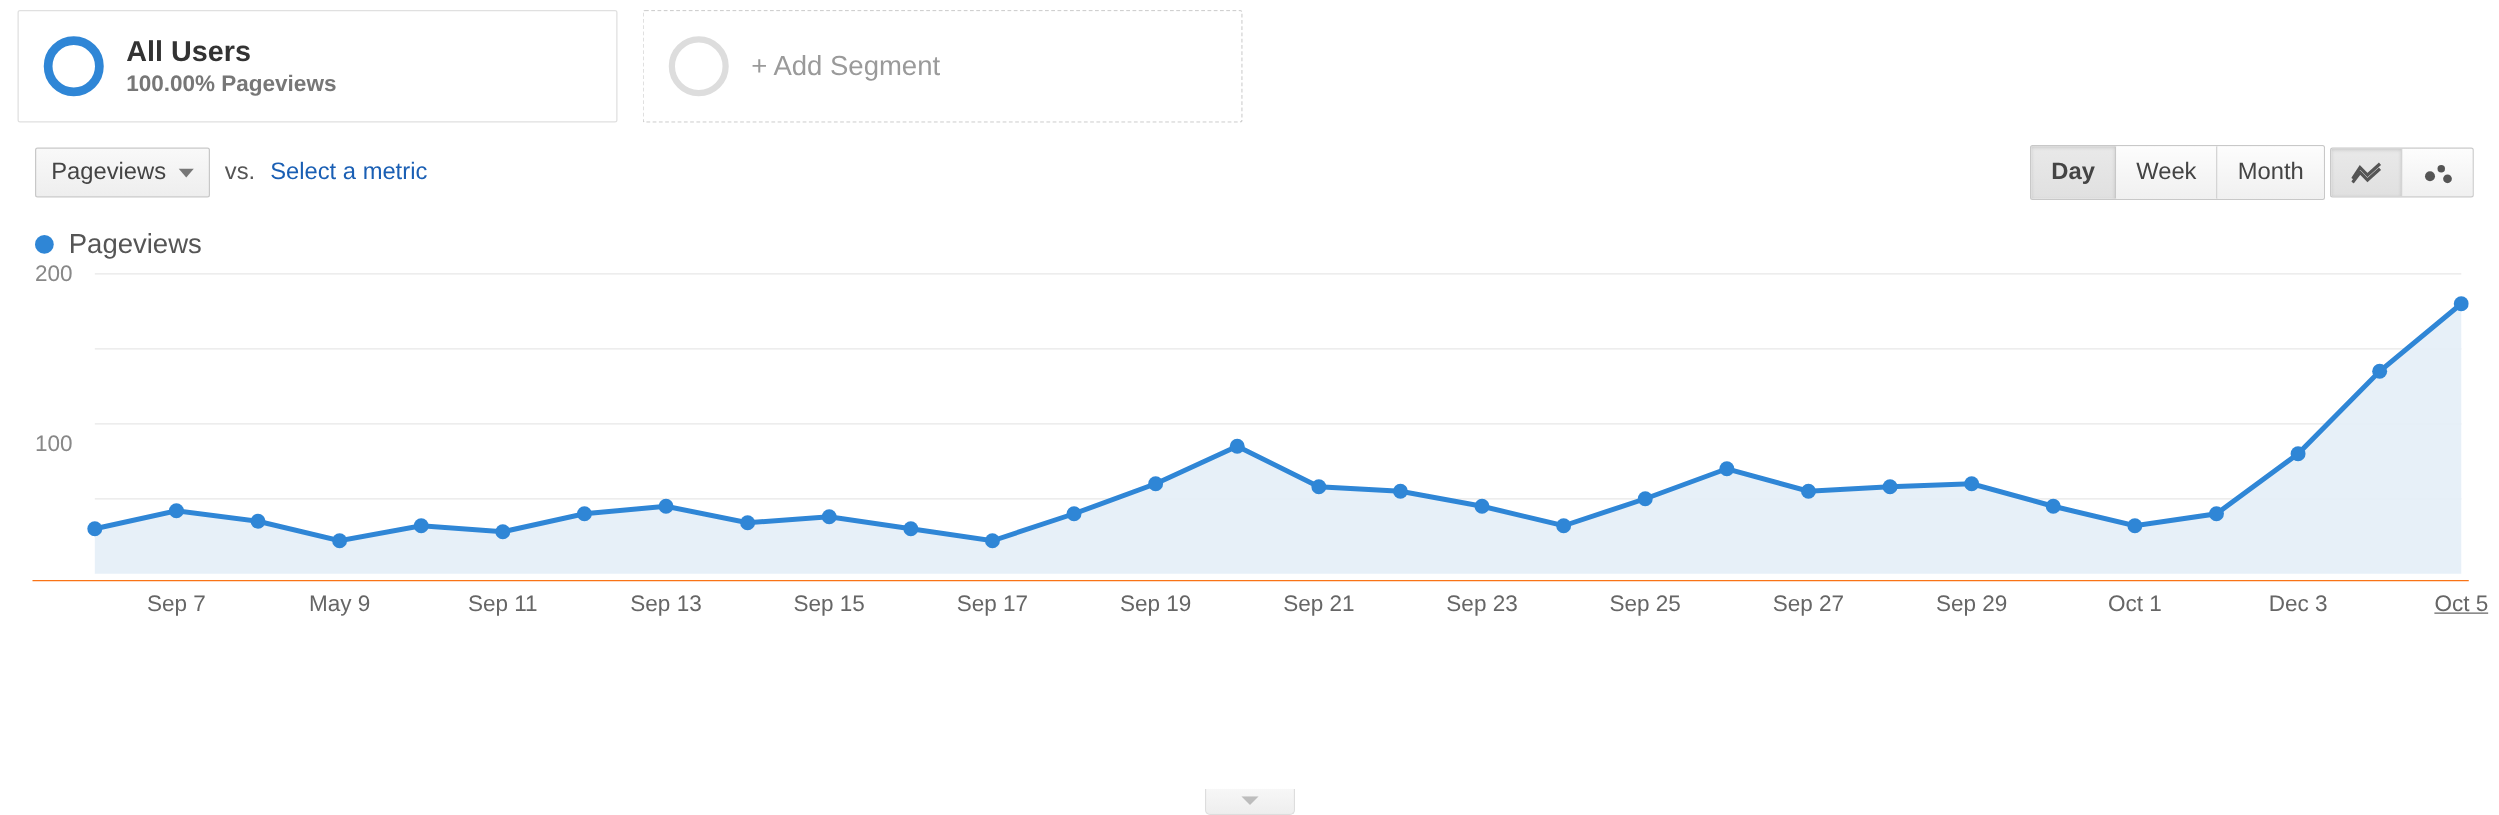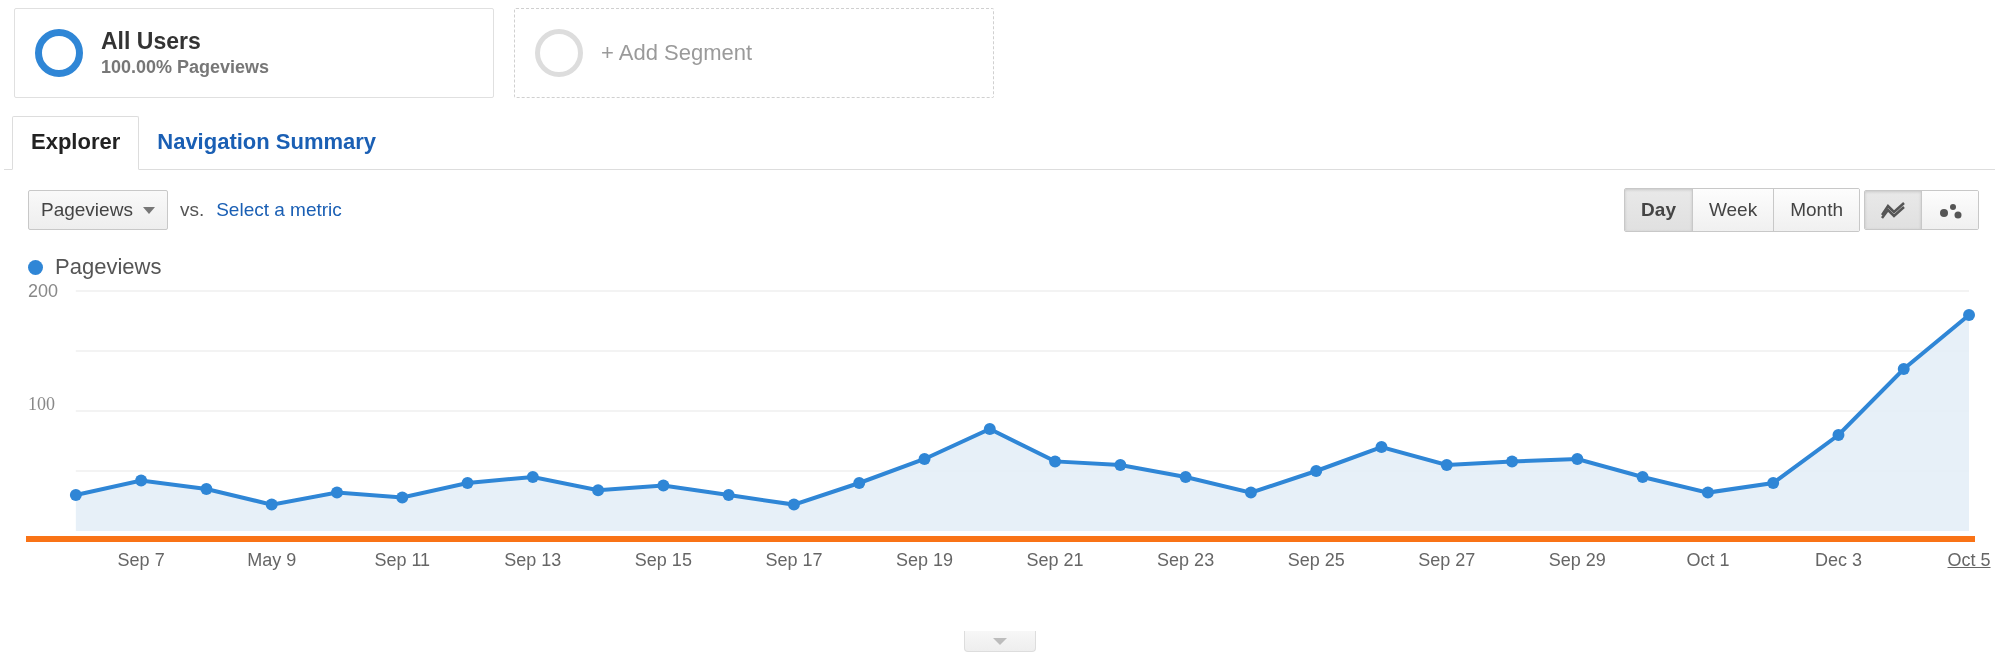--- a/index.html
+++ b/index.html
@@ -52,21 +52,21 @@
   .legend-dot{width:15px;height:15px;border-radius:50%;background:#2f86d6;}
 
   .chart-wrap{position:relative;margin:0 20px 0 22px;}
   .y-ticks{position:absolute;left:2px;top:0;font-size:18px;color:#888;pointer-events:none;}
   .y-tick{position:absolute;}
   .plot{width:100%;height:250px;display:block;}
   .grid-line{stroke:#e7e7e7;stroke-width:1;}
   .area{fill:#e4eef7;opacity:.9;}
   .series{fill:none;stroke:#2f86d6;stroke-width:4;}
   .pt{fill:#2f86d6;}
-  .x-labels{position:relative;height:30px;border-top:6px solid #f97316;margin-top:0;}
+  .x-labels{position:relative;height:30px;border-top:1px solid #f97316;margin-top:0;}
   .x-label{position:absolute;top:8px;font-size:18px;color:#666;white-space:nowrap;transform:translateX(-50%);}
 
   
   .drag-handle{
     position:absolute;bottom:0;left:50%;transform:translateX(-50%);
     width:70px;height:20px;border:1px solid #ddd;border-top:none;
     background:linear-gradient(#f7f7f7,#eee);border-radius:0 0 4px 4px;
     display:flex;align-items:center;justify-content:center;cursor:ns-resize;
   }
   .drag-handle svg{opacity:.5;}
@@ -85,28 +85,20 @@
         <div class="segment-sub">100.00% Pageviews</div>
       </div>
     </div>
     <div class="segment-card add">
       <div class="segment-icon hollow"></div>
       <div class="add-text">+ Add Segment</div>
     </div>
     <div class="spacer"></div>
   </div>
 
-  <div class="tabs">
-    <div class="tab active">
-      <span>Explorer</span>
-    </div>
-    <div class="tab inactive">
-      <span>Navigation Summary</span>
-    </div>
-  </div>
 
   <div class="ctrl-row">
     <div class="metric-dd">
       <span>Pageviews</span>
       <span class="caret-down-sm"></span>
     </div>
     <span class="vs">vs.</span>
     <span class="select-metric">Select a metric</span>
 
     <div class="ctrl-right">
@@ -143,21 +135,21 @@
     </div>
   </div>
 
   <div class="legend">
     <span class="legend-dot"></span>
     <span>Pageviews</span>
   </div>
 
   <div class="chart-wrap">
     <div class="y-ticks" id="yTicks">
-        <div class="y-tick" style="top: 108px; font-family: Liberation Serif, serif;">100</div>
+        <div class="y-tick" style="top: 131px;">100</div>
         <div class="y-tick" style="top: -5px;">200</div>
       </div>
     <svg class="plot" id="plot" preserveAspectRatio="none" viewBox="0 0 1955 250">
         <line class="grid-line" x1="50" x2="1949" y1="185" y2="185"></line>
         <line class="grid-line" x1="50" x2="1949" y1="125" y2="125"></line>
         <line class="grid-line" x1="50" x2="1949" y1="65" y2="65"></line>
         <line class="grid-line" x1="50" x2="1949" y1="5" y2="5"></line>
         <polygon class="area" points="50,245 50,209 115.48275862068965,194.6 180.9655172413793,203 246.44827586206895,218.6 311.9310344827586,206.6 377.4137931034483,211.4 442.8965517241379,197 508.3793103448276,191 573.8620689655172,204.2 639.3448275862069,199.4 704.8275862068966,209 770.3103448275862,218.6 835.7931034482758,197 901.2758620689656,173 966.7586206896552,143 1032.2413793103449,175.4 1097.7241379310344,179 1163.206896551724,191 1228.6896551724137,206.6 1294.1724137931035,185 1359.6551724137933,161 1425.1379310344828,179 1490.6206896551723,175.4 1556.103448275862,173 1621.5862068965516,191 1687.0689655172412,206.6 1752.5517241379312,197 1818.0344827586207,149 1883.5172413793105,83 1949,29 1949,245"></polygon>
         <polyline class="series" points="50,209 115.48275862068965,194.6 180.9655172413793,203 246.44827586206895,218.6 311.9310344827586,206.6 377.4137931034483,211.4 442.8965517241379,197 508.3793103448276,191 573.8620689655172,204.2 639.3448275862069,199.4 704.8275862068966,209 770.3103448275862,218.6 835.7931034482758,197 901.2758620689656,173 966.7586206896552,143 1032.2413793103449,175.4 1097.7241379310344,179 1163.206896551724,191 1228.6896551724137,206.6 1294.1724137931035,185 1359.6551724137933,161 1425.1379310344828,179 1490.6206896551723,175.4 1556.103448275862,173 1621.5862068965516,191 1687.0689655172412,206.6 1752.5517241379312,197 1818.0344827586207,149 1883.5172413793105,83 1949,29"></polyline>
         <circle class="pt" cx="50" cy="209" r="6"></circle>

